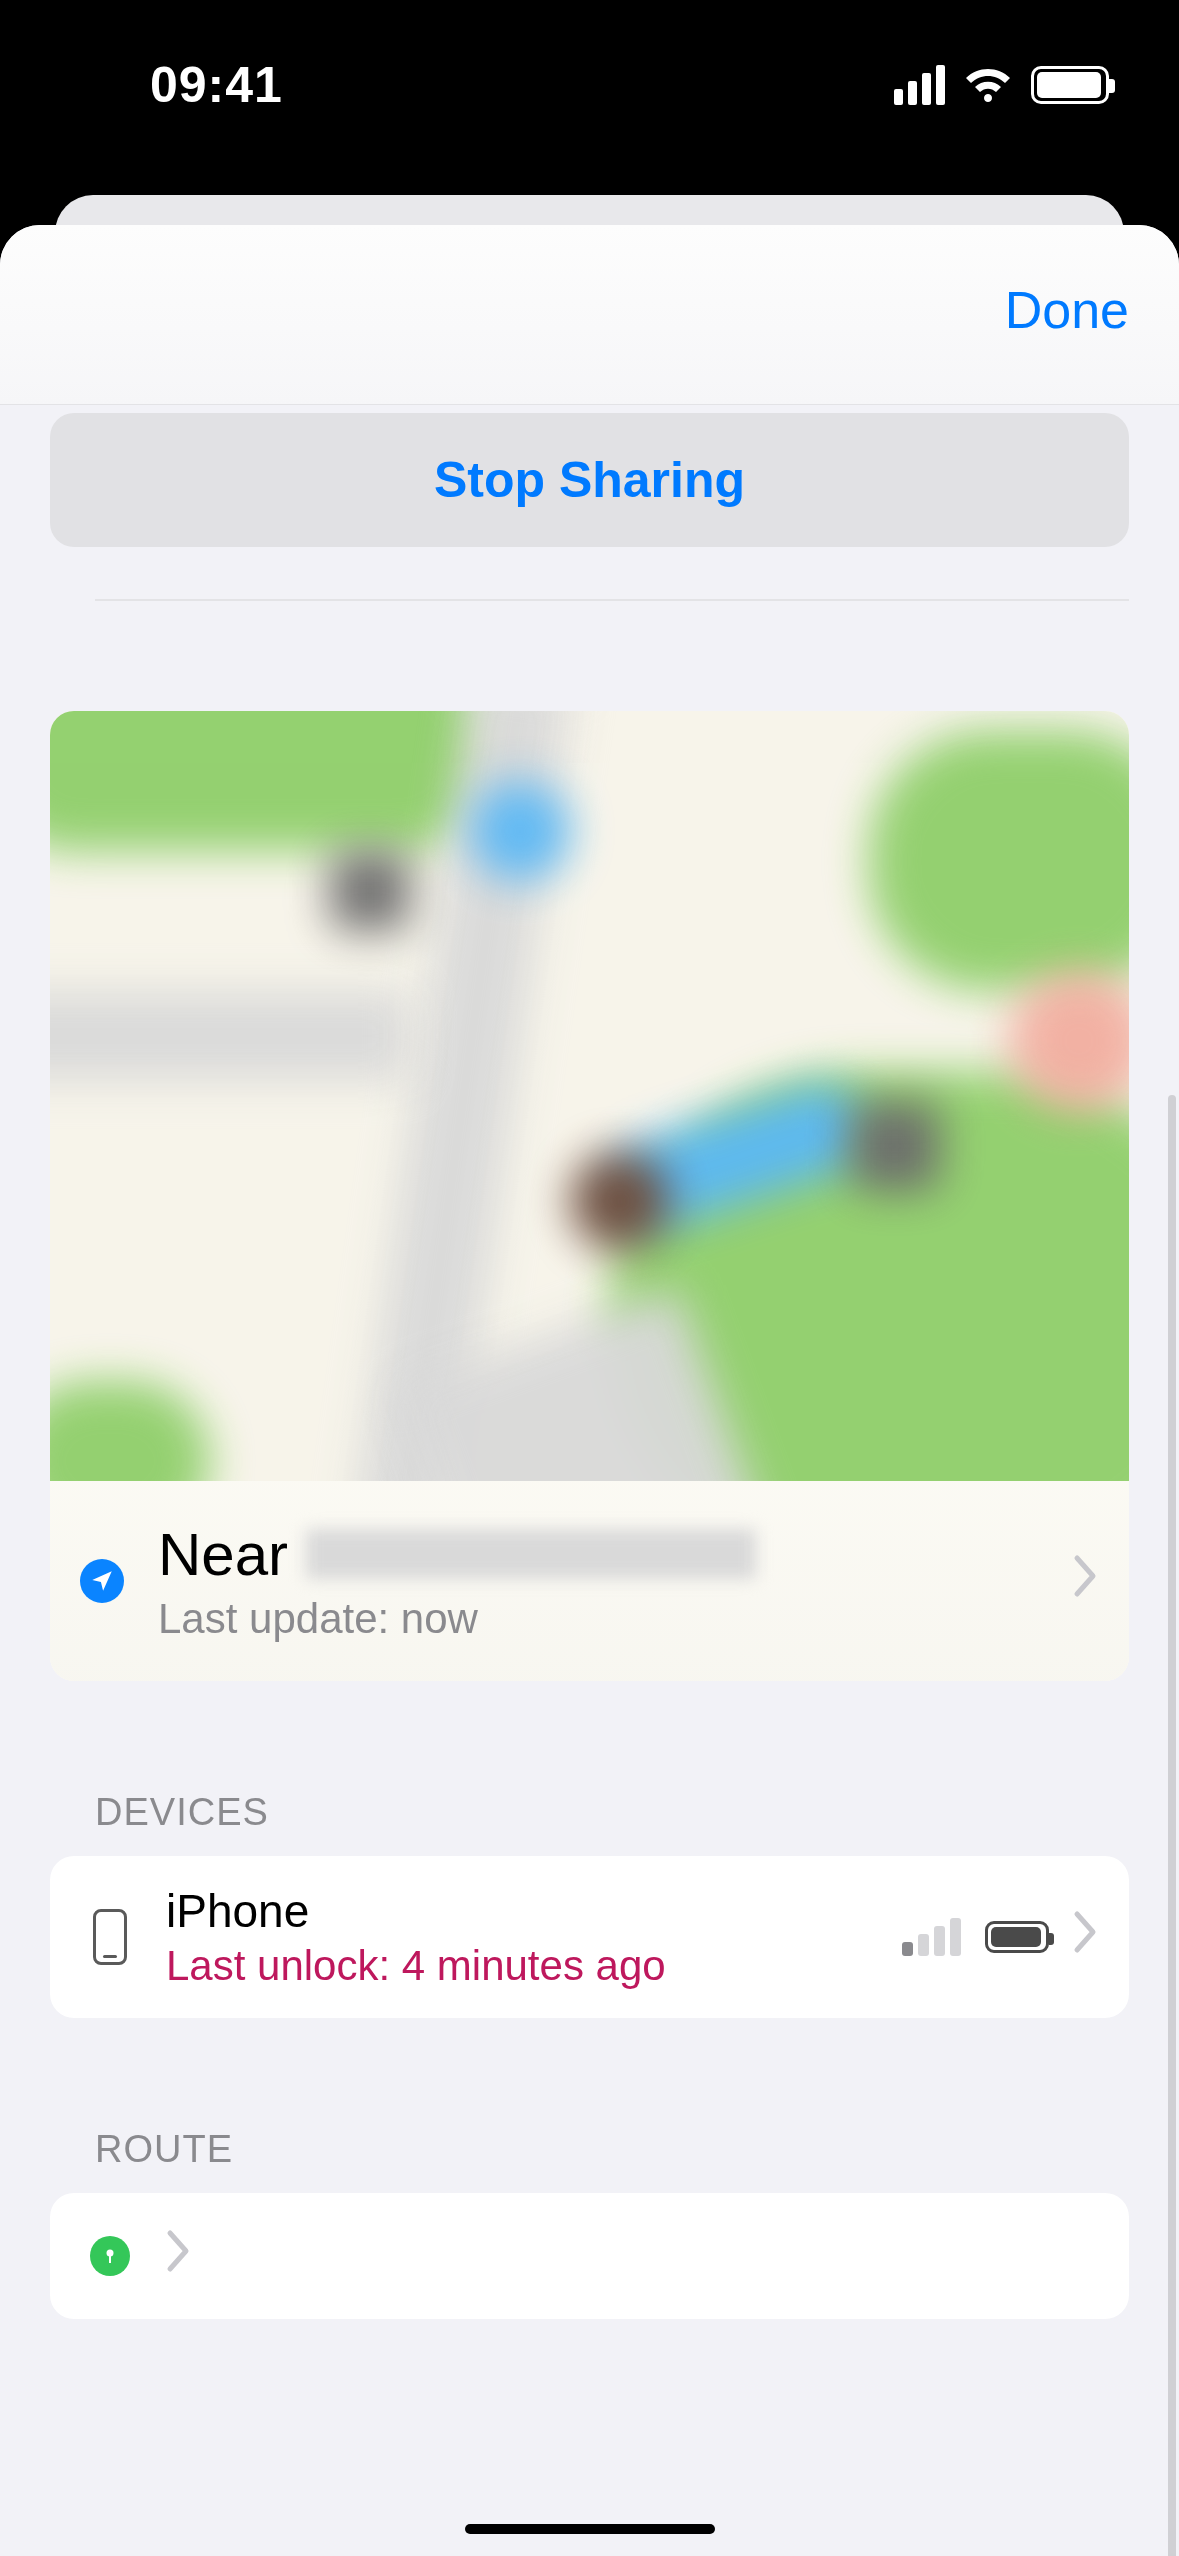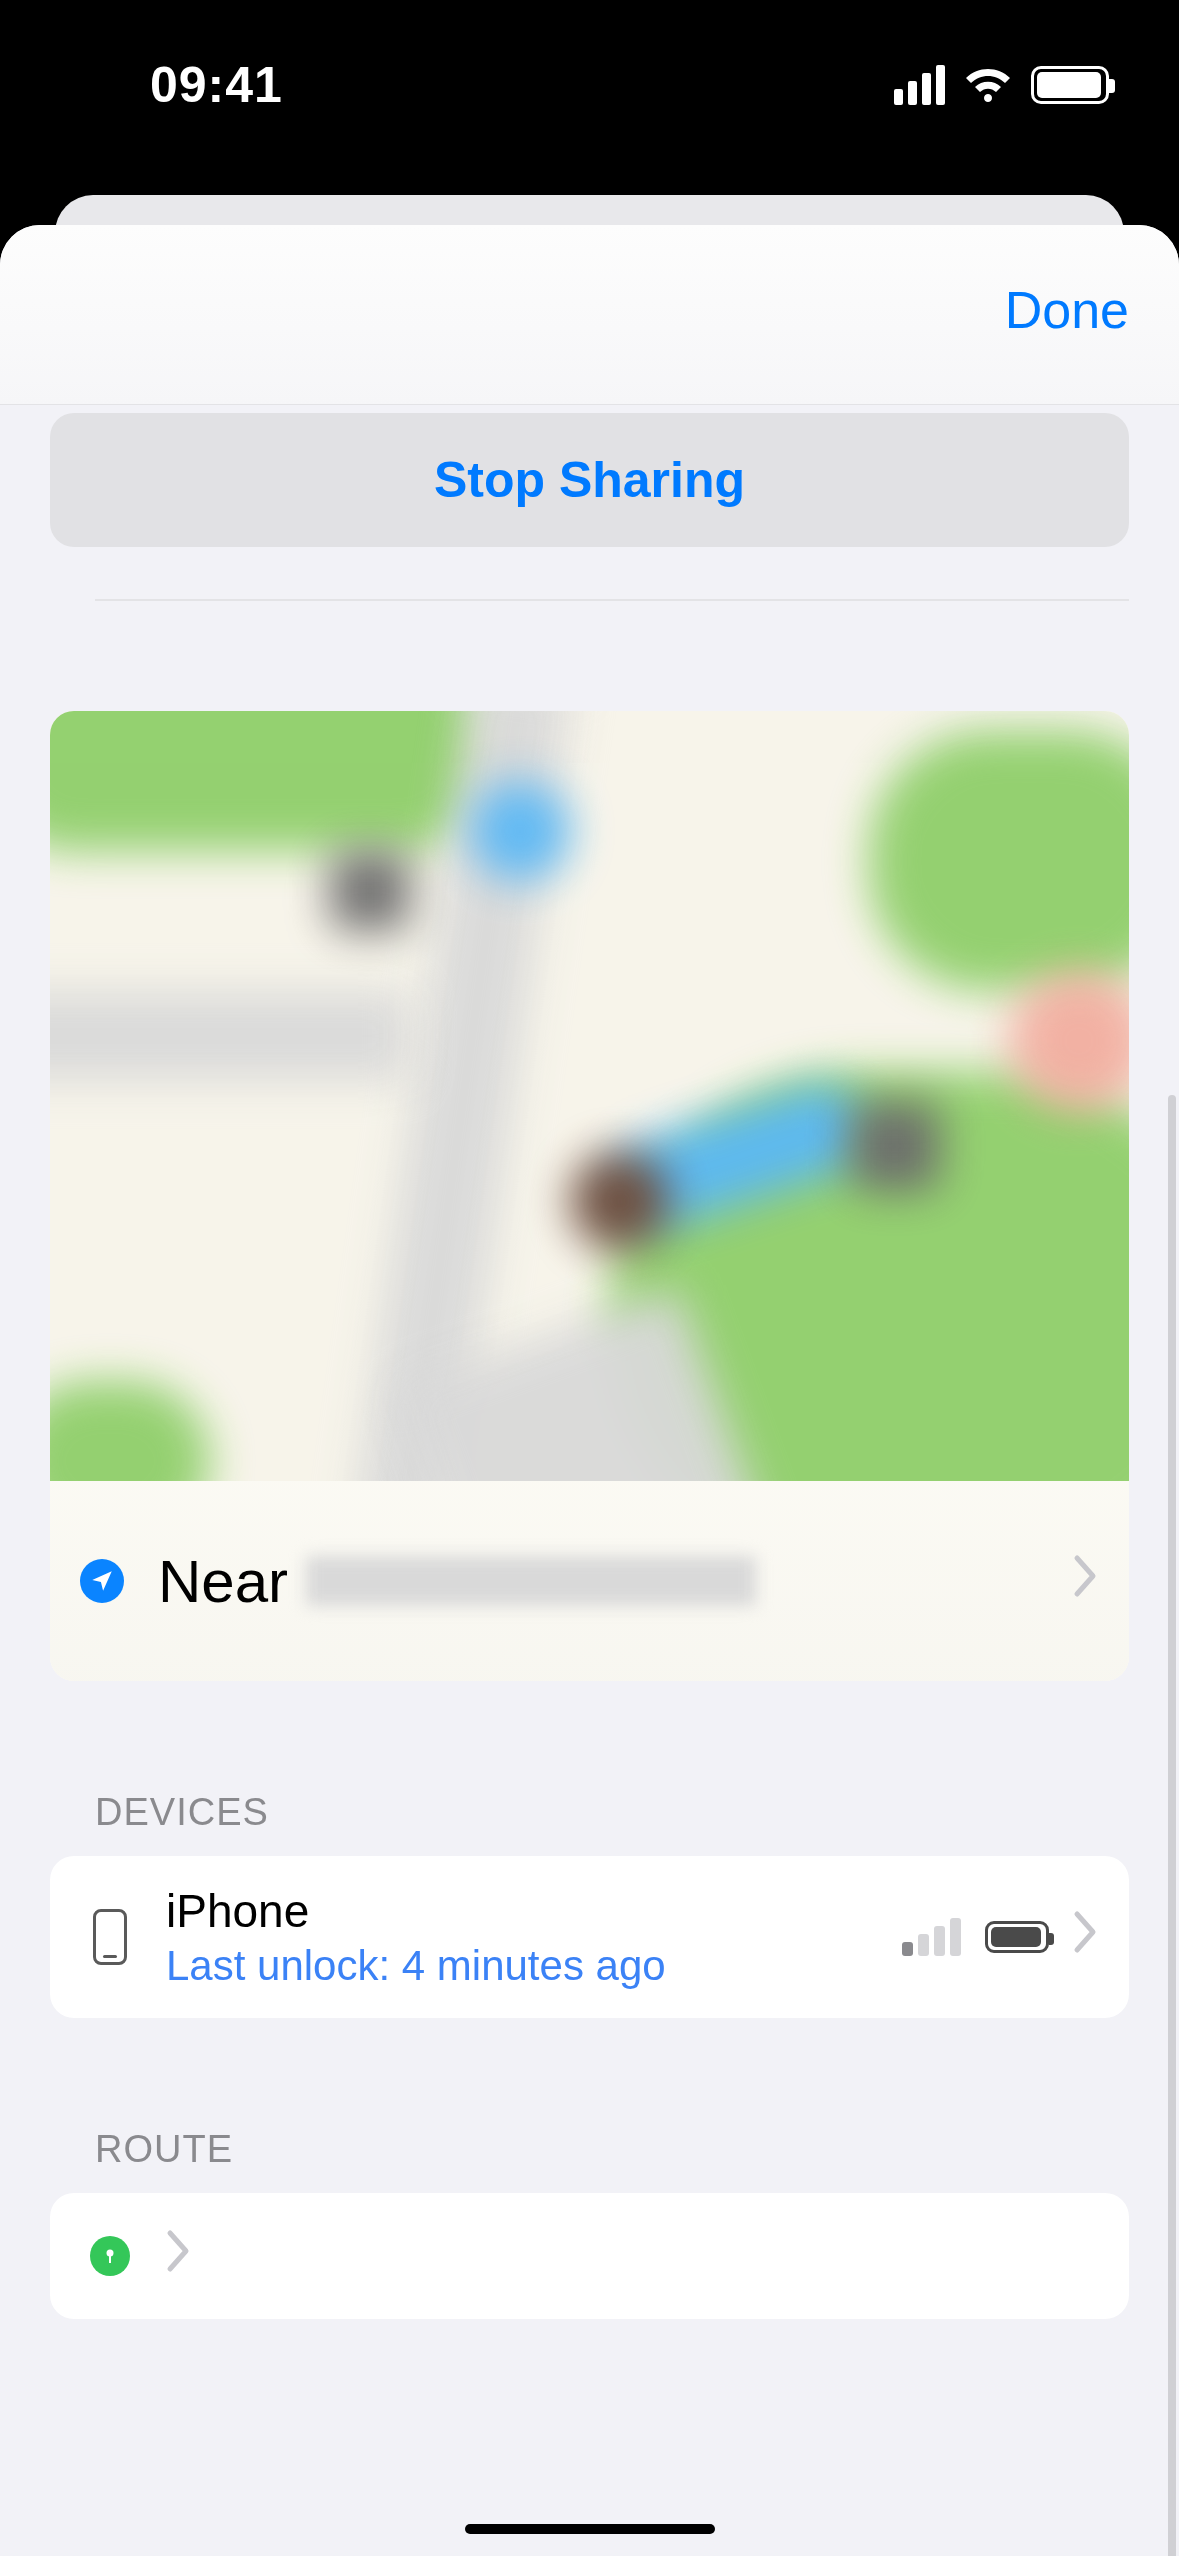--- a/index.html
+++ b/index.html
@@ -56,21 +56,21 @@
   .chev { color:#c7c7cc; font-size:50px; }
 
   .section-header { font-size:38px; color:#8a8a8e; letter-spacing:1px; margin:110px 0 22px 45px; }
 
   .card { background:#fff; border-radius:24px; overflow:hidden; }
   .row { display:flex; align-items:center; padding:28px 30px; min-height:126px; position:relative; }
   .row + .row::before { content:""; position:absolute; top:0; left:100px; right:0; height:2px; background:#e3e3e6; }
   .row .icon-slot { width:60px; display:flex; align-items:center; justify-content:center; margin-right:26px; flex:0 0 auto; }
   .row .txt { flex:1; }
   .row .title { font-size:46px; font-weight:400; color:#000; }
-  .row .sub { font-size:42px; color:#3b82f6; margin-top:4px; }
+  .row .sub { font-size:42px; color:#be185d; margin-top:4px; }
   .row .right { display:flex; align-items:center; gap:24px; }
 
   .phone-glyph { width:34px; height:56px; border:3px solid #5a5a5a; border-radius:8px; position:relative; }
   .phone-glyph::after{content:"";position:absolute;bottom:4px;left:50%;transform:translateX(-50%);width:14px;height:3px;background:#5a5a5a;border-radius:2px;}
 
   .sig-bars { display:flex; align-items:flex-end; gap:5px; }
   .sig-bars span{display:block;width:11px;border-radius:3px;}
   .sig-bars span:nth-child(1){height:14px;background:#8a8a8e;}
   .sig-bars span:nth-child(2){height:22px;background:#d5d5d8;}
   .sig-bars span:nth-child(3){height:30px;background:#d5d5d8;}
@@ -147,20 +147,21 @@
           <div class="loc-icon">
             <svg viewBox="0 0 24 24" width="26" height="26">
                 <path d="M3 11 L21 3 L13 21 L11 13 Z" fill="#fff"></path>
               </svg>
           </div>
           <div class="loc-text">
             <div class="loc-title">
               <span>Near</span>
               <span class="redact"></span>
             </div>
+            <div class="loc-sub">Last update: now</div>
           </div>
           <div class="chev">
             <svg width="26" height="44" viewBox="0 0 26 44">
                 <path d="M4 4 L20 22 L4 40" stroke="#c7c7cc" stroke-width="5" fill="none" stroke-linecap="round" stroke-linejoin="round"></path>
               </svg>
           </div>
         </div>
       </div>
 
       <div class="section-header">DEVICES</div>

